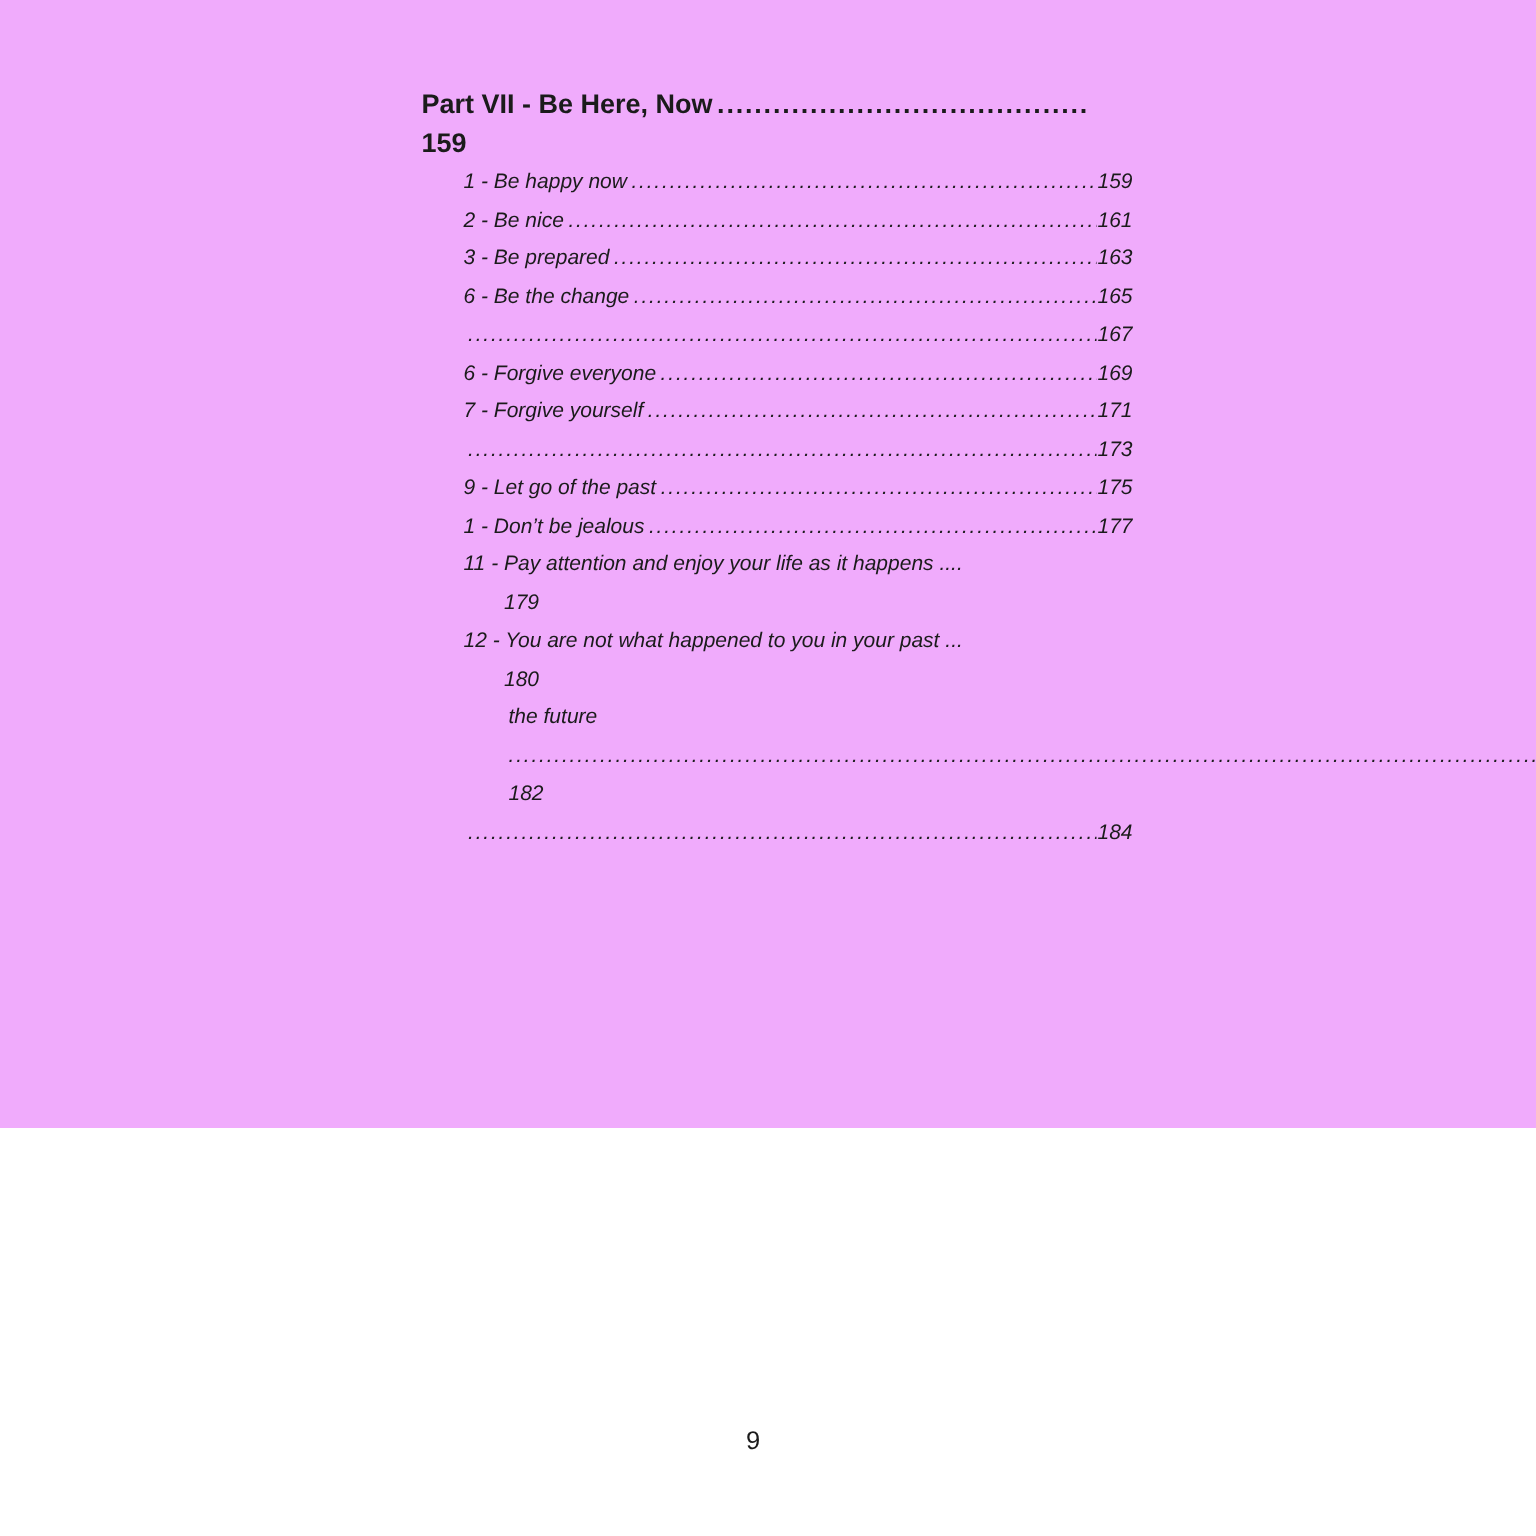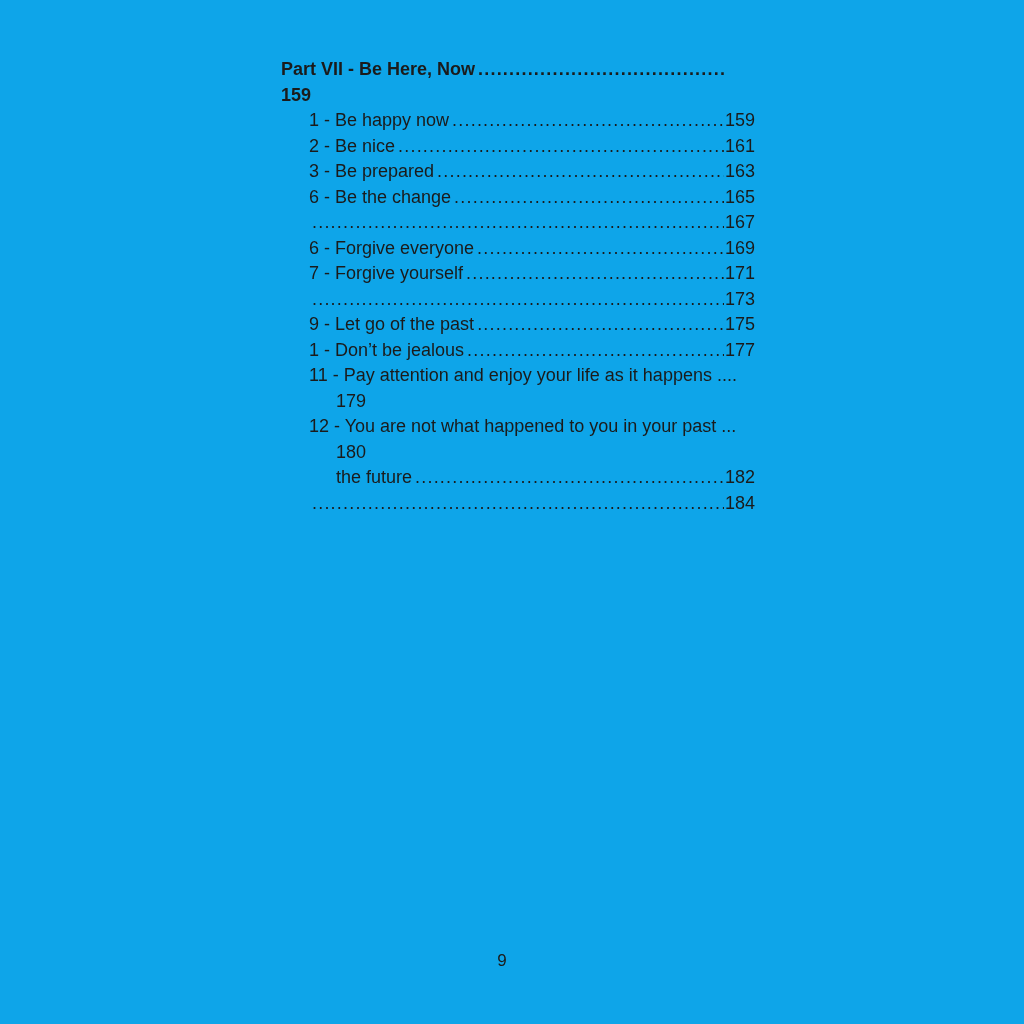--- a/index.html
+++ b/index.html
@@ -8,22 +8,22 @@
     width: 1024px;
     height: 1024px;
     background: #ffffff;
     font-family: "Liberation Sans", sans-serif;
     color: #1b1b1b;
     overflow: hidden;
   }
   .page {
     position: relative;
     width: 1024px;
-    height: 1024px;
-    background: #0ea5e9;
+    height: 752px;
+    background: #f0abfc;
   }
   .toc-content {
     position: absolute;
     left: 281px;
     top: 57px;
     width: 474px;
   }
   .part-heading {
     font-weight: bold;
     font-size: 18px;
@@ -40,21 +40,22 @@
   }
   .leader {
     flex: 1 1 auto;
     overflow: hidden;
     white-space: nowrap;
     letter-spacing: 1.2px;
     margin-left: 3px;
     margin-right: 1px;
   }
   .entries {
-    font-size: 18px;
+    font-style: italic;
+    font-size: 14px;
     line-height: 25.5px;
     padding-left: 28px;
   }
   .toc-row {
     display: flex;
     align-items: baseline;
   }
   .toc-label {
     white-space: nowrap;
   }
@@ -64,20 +65,21 @@
   .wrap-line {
     white-space: nowrap;
   }
   .cont-indent {
     padding-left: 27px;
   }
   .cont-row {
     display: flex;
     align-items: baseline;
     padding-left: 27px;
+    flex-direction: column;
   }
   .folio {
     position: absolute;
     top: 948px;
     left: 0;
     width: 1004px;
     text-align: center;
     font-size: 17px;
     line-height: 25px;
     color: #1b1b1b;

